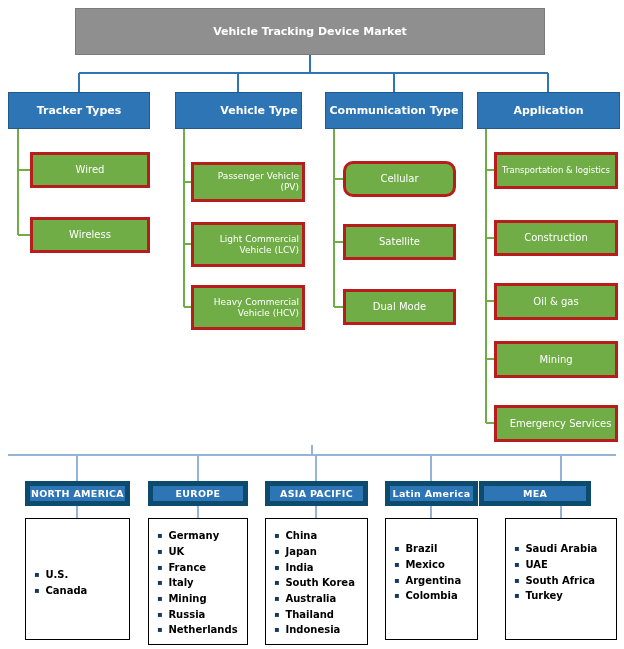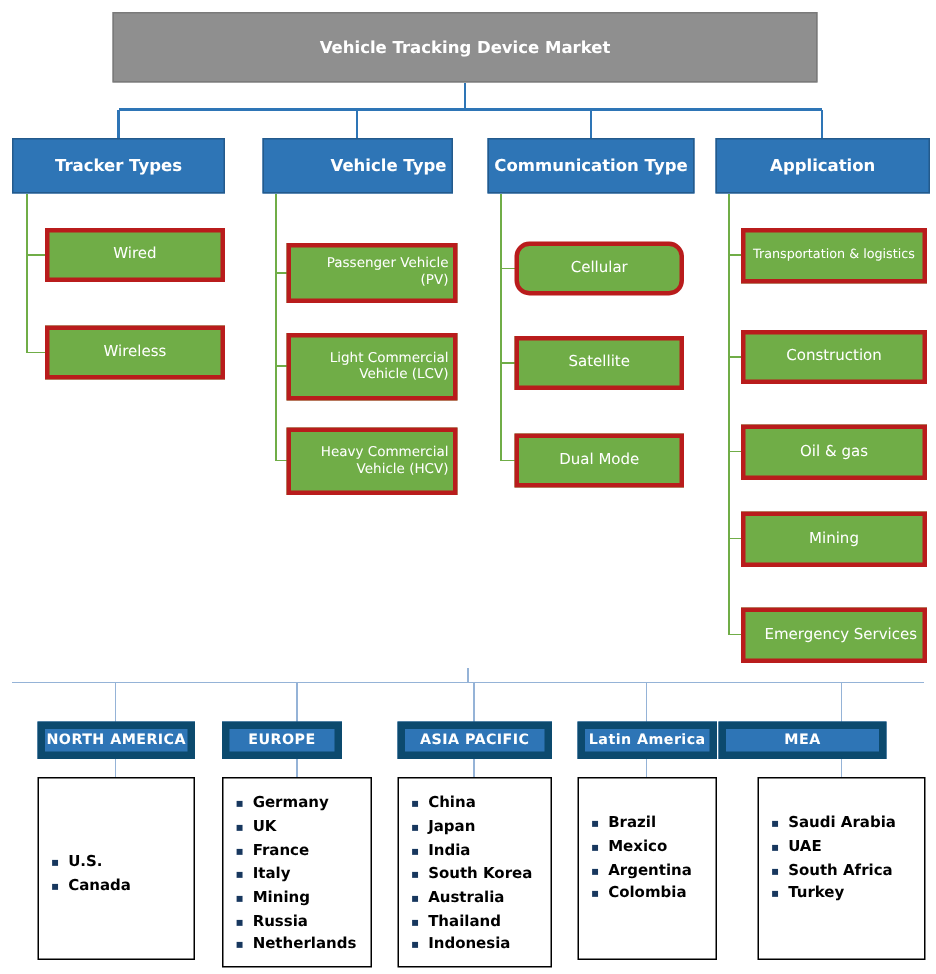--- a/index.html
+++ b/index.html
@@ -100,21 +100,21 @@
   <div class="node green-box" style="left:343px;top:224px;width:113px;height:36px;">Satellite</div>
   <div class="node green-box" style="left:343px;top:289px;width:113px;height:36px;">Dual Mode</div>
 
   <div class="node green-box fs85" style="left:494px;top:152px;width:124px;height:37px;">Transportation &amp; logistics</div>
   <div class="node green-box" style="left:494px;top:220px;width:124px;height:36px;">Construction</div>
   <div class="node green-box" style="left:494px;top:283px;width:124px;height:37px;">Oil &amp; gas</div>
   <div class="node green-box" style="left:494px;top:341px;width:124px;height:37px;">Mining</div>
   <div class="node green-box" style="left:494px;top:405px;width:124px;height:37px;padding-left:12px;">Emergency Services</div>
 
   <div class="node region-box" style="left:25px;top:481px;width:105px;height:25px;">NORTH AMERICA</div>
-  <div class="node region-box" style="left:148px;top:481px;width:80px;height:25px;">EUROPE</div>
+  <div class="node region-box" style="left:148px;top:481px;width:100px;height:25px;">EUROPE</div>
   <div class="node region-box" style="left:265px;top:481px;width:103px;height:25px;">ASIA PACIFIC</div>
   <div class="node region-box" style="left:385px;top:481px;width:93px;height:25px;">Latin America</div>
   <div class="node region-box" style="left:479px;top:481px;width:112px;height:25px;">MEA</div>
 
   <div class="list-box" style="left:25px;top:518px;width:105px;height:122px;padding-top:48px;">
       <div class="country">
         <span class="bullet">▪</span>
         <span>U.S.</span>
       </div>
       <div class="country">

